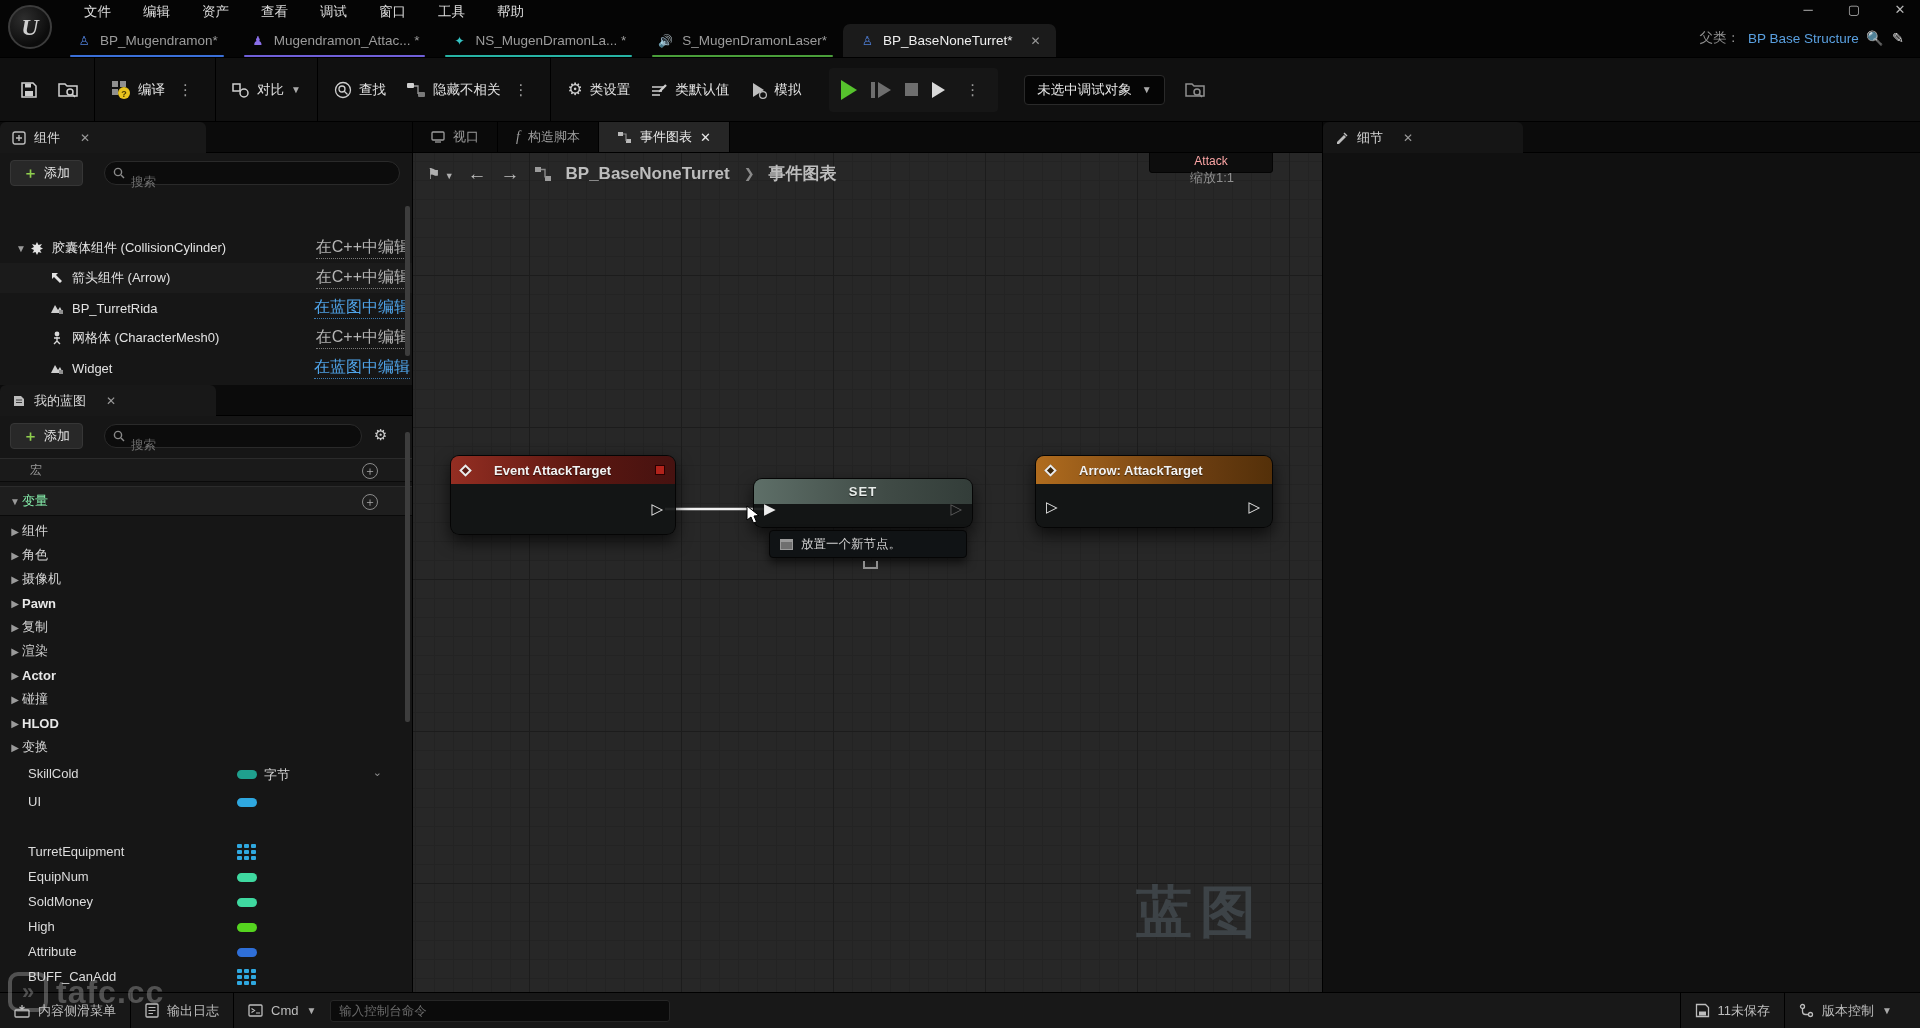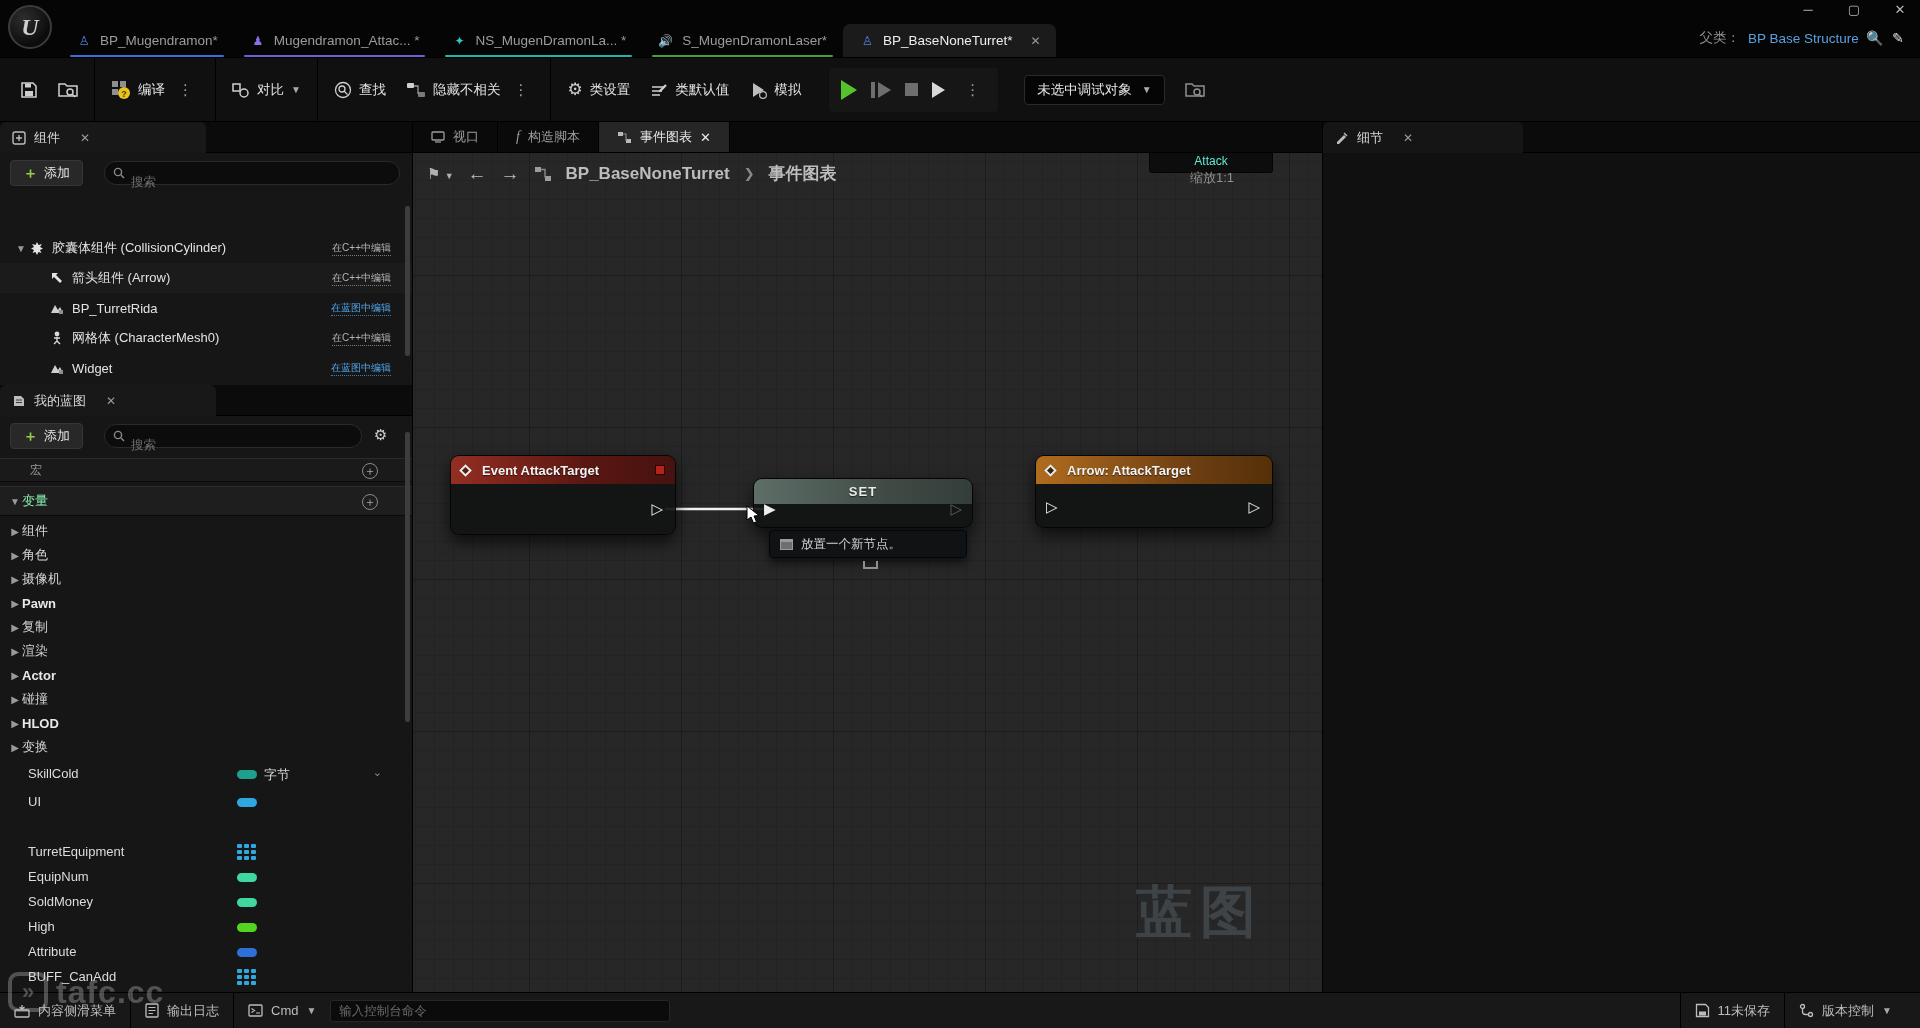--- a/index.html
+++ b/index.html
@@ -53,21 +53,21 @@
   .addbtn { position:absolute; display:flex; align-items:center; gap:6px; background:#282828; border:1px solid #363636; border-radius:4px; height:26px; padding:0 12px; font-size:13px; color:#e4e4e4; }
   .addbtn .plus { color:#8fce4e; font-weight:bold; font-size:15px; }
   .searchbox { position:absolute; background:#0c0c0c; border:1px solid #2a2a2a; border-radius:13px; height:24px; display:flex; align-items:center; padding:0 8px; gap:6px; }
   .searchbox input { background:transparent; border:none; outline:none; color:#cfcfcf; font-size:12.5px; width:100%; font-family:inherit;margin-top:18px; }
   .searchbox input::placeholder { color:#6f6f6f; }
   .mag { width:12px; height:12px; flex:0 0 12px; }
 
   
   #leftcol { position:absolute; left:0; top:122px; width:413px; height:870px; background:#161616; border-right:1px solid #000; overflow:hidden; }
   .trow { position:absolute; left:0; width:100%; height:30px; display:flex; align-items:center; font-size:13px; color:#e2e2e2; }
-  .trow .rowlink { position:absolute; right:21px; font-size:10px; }
+  .trow .rowlink { position:absolute; right:2px; font-size:16px; }
   .lnk-cpp { color:#b4b4b4; border-bottom:1px dotted #7a7a7a; }
   .lnk-bp  { color:#4fa3e8; border-bottom:1px dotted #3c7ab0; }
   .expander { color:#9a9a9a; font-size:10px; width:14px; text-align:center; }
   .cicon { width:18px; display:flex; justify-content:center; margin-right:6px; }
   .catrow { position:absolute; left:0; width:100%; height:24px; display:flex; align-items:center; font-size:13px; color:#d4d4d4; }
   .catrow .expander { margin-left:8px; }
   .catrow.b { font-weight:bold; color:#e8e8e8; }
   .varrow { position:absolute; left:0; width:100%; height:25px; }
   .varrow .vname { position:absolute; left:28px; top:4px; font-size:13px; color:#dcdcdc; }
   .pill { position:absolute; left:237px; top:8px; width:20px; height:9px; border-radius:4.5px; background:var(--c); }
@@ -91,25 +91,25 @@
       linear-gradient(90deg,#1c1c1c 1px, transparent 1px),
       linear-gradient(#232323 1px, transparent 1px),
       linear-gradient(90deg,#232323 1px, transparent 1px);
     background-size:152px 152px,152px 152px,19px 19px,19px 19px;
     background-position:-36px -30px; }
   .breadcrumb { position:absolute; left:14px; top:9px; display:flex; align-items:center; gap:14px; color:#b2b2b2; }
   .bc-big { font-size:17px; font-weight:600; color:#bdbdbd; }
   .bc-sep { font-size:13px; color:#8a8a8a; }
   .bc-arrow { font-size:19px; color:#c0c0c0; }
   .zoomlabel { position:absolute; right:88px; top:16px; font-size:13px; color:#8f8f8f; }
-  .partialnode { position:absolute; left:736px; top:-4px; width:124px; height:24px; background:#0d0d0d; border:1px solid #040404; border-radius:3px; display:flex; align-items:center; justify-content:center; font-size:12px; color:#5eead4; }
+  .partialnode { position:absolute; left:736px; top:-4px; width:124px; height:24px; background:#0d0d0d; border:1px solid #040404; border-radius:3px; display:flex; align-items:center; justify-content:center; font-size:12px; color:#fca5a5; }
   .gwatermark { position:absolute; left:723px; top:722px; font-size:56px; font-weight:bold; color:#3d4347; letter-spacing:8px; }
 
   .node { position:absolute; border-radius:9px; box-shadow:0 7px 16px rgba(0,0,0,.65); border:1px solid rgba(0,0,0,.7); background:rgba(18,20,20,.93); }
-  .nhead { height:28px; display:flex; align-items:center; gap:12px; padding:4px 10px; border-radius:8px 8px 0 0; font-size:13px; font-weight:bold; color:#f2f2f2; text-shadow:0 1px 1px rgba(0,0,0,.6); }
+  .nhead { height:28px; display:flex; align-items:center; gap:24px; padding:4px 10px; border-radius:8px 8px 0 0; font-size:13px; font-weight:bold; color:#f2f2f2; text-shadow:0 1px 1px rgba(0,0,0,.6); }
   .nhead-event  { background:linear-gradient(90deg,#942e22,#5a1711 60%,#461210); }
   .nhead-parent { background:linear-gradient(90deg,#b06c1e,#6e3f12 65%,#543009); }
   .nhead-set    { background:linear-gradient(90deg,#5e6f68,#404b46 60%,#333d39); justify-content:center; letter-spacing:1px; color:#e7ece9; }
   .ndiamond { width:9px; height:9px; border:2px solid #ececec; transform:rotate(45deg); background:rgba(0,0,0,.35); flex:0 0 9px; }
   .nbadge { margin-left:auto; width:10px; height:10px; background:#b1231b; border:1px solid #2a0000; }
   .pin { position:absolute; font-size:15px; color:#ececec; line-height:14px; }
   .pin.ghost { color:#5f5f5f; }
   .ntooltip { position:absolute; left:356px; top:377px; width:198px; height:28px; background:#101315; border:1px solid #050505; border-radius:4px; box-shadow:0 5px 10px rgba(0,0,0,.6); display:flex; align-items:center; gap:8px; padding:0 10px; font-size:12.5px; color:#d2d2d2; }
   .ttico { width:13px; height:11px; border:1px solid #9a9a9a; background:#6f6f6f; box-shadow:inset 0 2px #9a9a9a; }
   .ttnub { position:absolute; left:450px; top:408px; width:15px; height:8px; border:2px solid #8f8f8f; border-top:none; }
@@ -133,20 +133,30 @@
 </style>
 </head>
 <body>
 
 <div id="app">
 
   <div id="titlebar">
     <div class="logo">
         <span>U</span>
       </div>
+    <div class="menubar">
+      <div class="menuitem">文件</div>
+      <div class="menuitem">编辑</div>
+      <div class="menuitem">资产</div>
+      <div class="menuitem">查看</div>
+      <div class="menuitem">调试</div>
+      <div class="menuitem">窗口</div>
+      <div class="menuitem">工具</div>
+      <div class="menuitem">帮助</div>
+    </div>
     <div class="winctrl">
       <span>─</span>
       <span>▢</span>
       <span>✕</span>
     </div>
 
     <div class="assettabs">
       <div class="atab">
         <span class="aticon" style="color:#4f7fd8;">♙</span>
         <span>BP_Mugendramon*</span>

